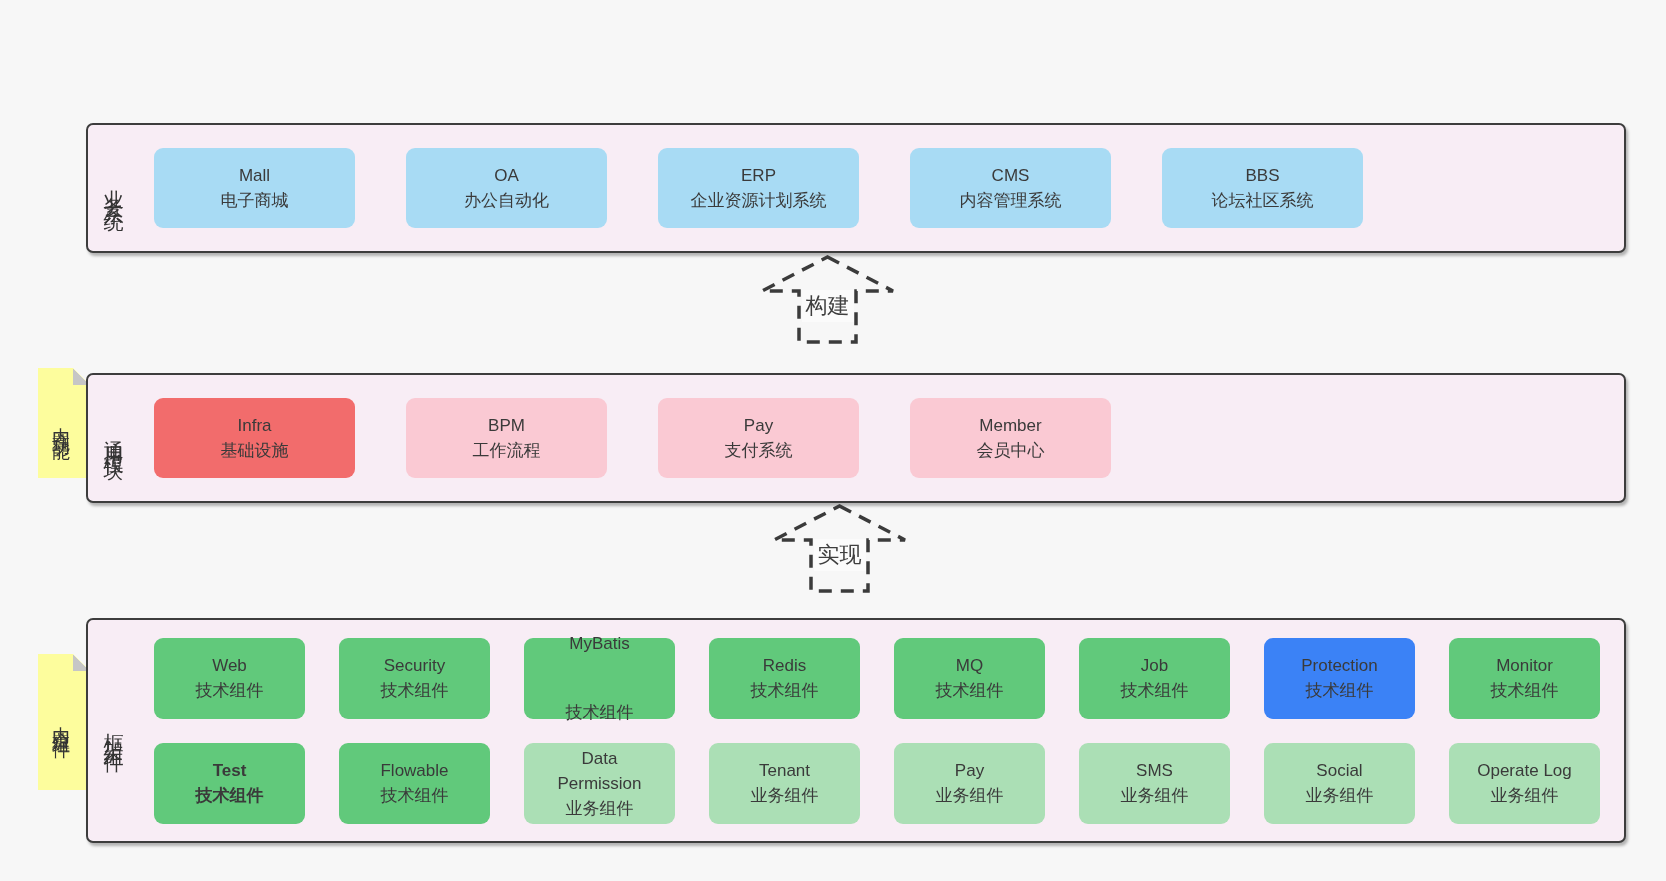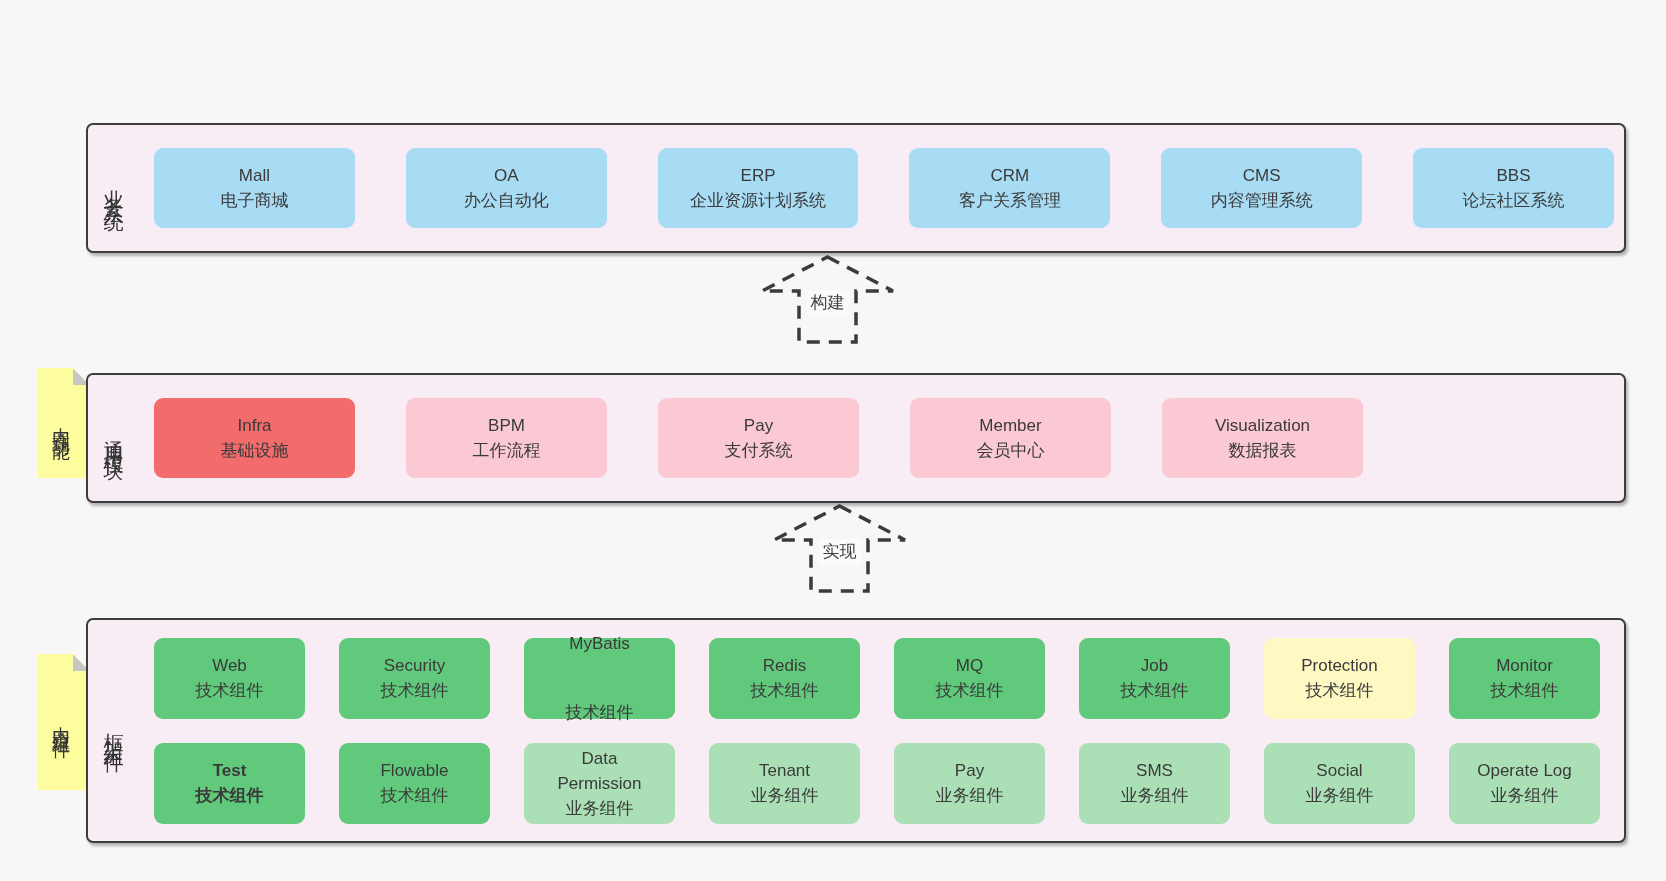--- a/index.html
+++ b/index.html
@@ -71,21 +71,21 @@
   .arrow { position:absolute; width:135px; height:90px; z-index:2; }
   .arrow-1 { left:760px; top:255px; }
   .arrow-2 { left:772px; top:504px; }
   .arrow svg { position:absolute; inset:0; }
   .arrow polygon {
     fill:none; stroke:#3b3b3b; stroke-width:3.5;
     stroke-dasharray:13 9;
   }
   .arrow-label {
     position:absolute; top:35px; left:50%; transform:translateX(-50%);
-    background:#fbfbfb; padding:1px 4px; font-size:17px; color:#3f3f3f;
+    background:#fbfbfb; padding:1px 4px; font-size:22px; color:#3f3f3f;
     white-space:nowrap;
   }
 </style>
 </head>
 <body style="--c-page_bg: #f7f7f7; --c-section_bg: #f8edf5; --c-border: #3d3d3d; --c-text: #3a3a3a; --c-blue: #a8dbf4; --c-red: #f26c6c; --c-pink: #fac9d3; --c-green: #61c97b; --c-green_light: #abdfb5; --c-sticky_yellow: #fdfd9d; --c-fold_gray: #c6c6c6;">
 
 <div class="canvas">
 
   <div class="sticky sticky-mid">
     <span class="sticky-text">内置功能</span>
@@ -104,24 +104,20 @@
             <div class="t">Mall</div>
             <div class="s">电子商城</div>
           </div>
           <div class="box" style="background: rgb(168, 219, 244);">
             <div class="t">OA</div>
             <div class="s">办公自动化</div>
           </div>
           <div class="box" style="background: rgb(168, 219, 244);">
             <div class="t">ERP</div>
             <div class="s">企业资源计划系统</div>
-          </div>
-          <div class="box" style="background: rgb(168, 219, 244);">
-            <div class="t">CRM</div>
-            <div class="s">客户关系管理</div>
           </div>
           <div class="box" style="background: rgb(168, 219, 244);">
             <div class="t">CMS</div>
             <div class="s">内容管理系统</div>
           </div>
           <div class="box" style="background: rgb(168, 219, 244);">
             <div class="t">BBS</div>
             <div class="s">论坛社区系统</div>
           </div>
         </div>
@@ -148,24 +144,20 @@
             <div class="s">工作流程</div>
           </div>
           <div class="box" style="background: rgb(250, 201, 211);">
             <div class="t">Pay</div>
             <div class="s">支付系统</div>
           </div>
           <div class="box" style="background: rgb(250, 201, 211);">
             <div class="t">Member</div>
             <div class="s">会员中心</div>
           </div>
-          <div class="box" style="background: rgb(250, 201, 211);">
-            <div class="t">Visualization</div>
-            <div class="s">数据报表</div>
-          </div>
         </div>
       </div>
   </div>
 
   <div class="arrow arrow-2">
     <svg viewBox="0 0 135 90">
       <polygon points="67.5,2 133,36 96,36 96,87 39,87 39,36 2,36"></polygon>
     </svg>
     <span class="arrow-label">实现</span>
   </div>
@@ -191,21 +183,21 @@
             <div class="s">技术组件</div>
           </div>
           <div class="box" style="background: rgb(97, 201, 123);">
             <div class="t">MQ</div>
             <div class="s">技术组件</div>
           </div>
           <div class="box" style="background: rgb(97, 201, 123);">
             <div class="t">Job</div>
             <div class="s">技术组件</div>
           </div>
-          <div class="box" style="background: #fef9c3;">
+          <div class="box" style="background: #3b82f6;">
             <div class="t">Protection</div>
             <div class="s">技术组件</div>
           </div>
           <div class="box" style="background: rgb(97, 201, 123);">
             <div class="t">Monitor</div>
             <div class="s">技术组件</div>
           </div>
         </div>
         <div class="row cols8">
           <div class="box" style="background: rgb(97, 201, 123); font-weight: bold;">

